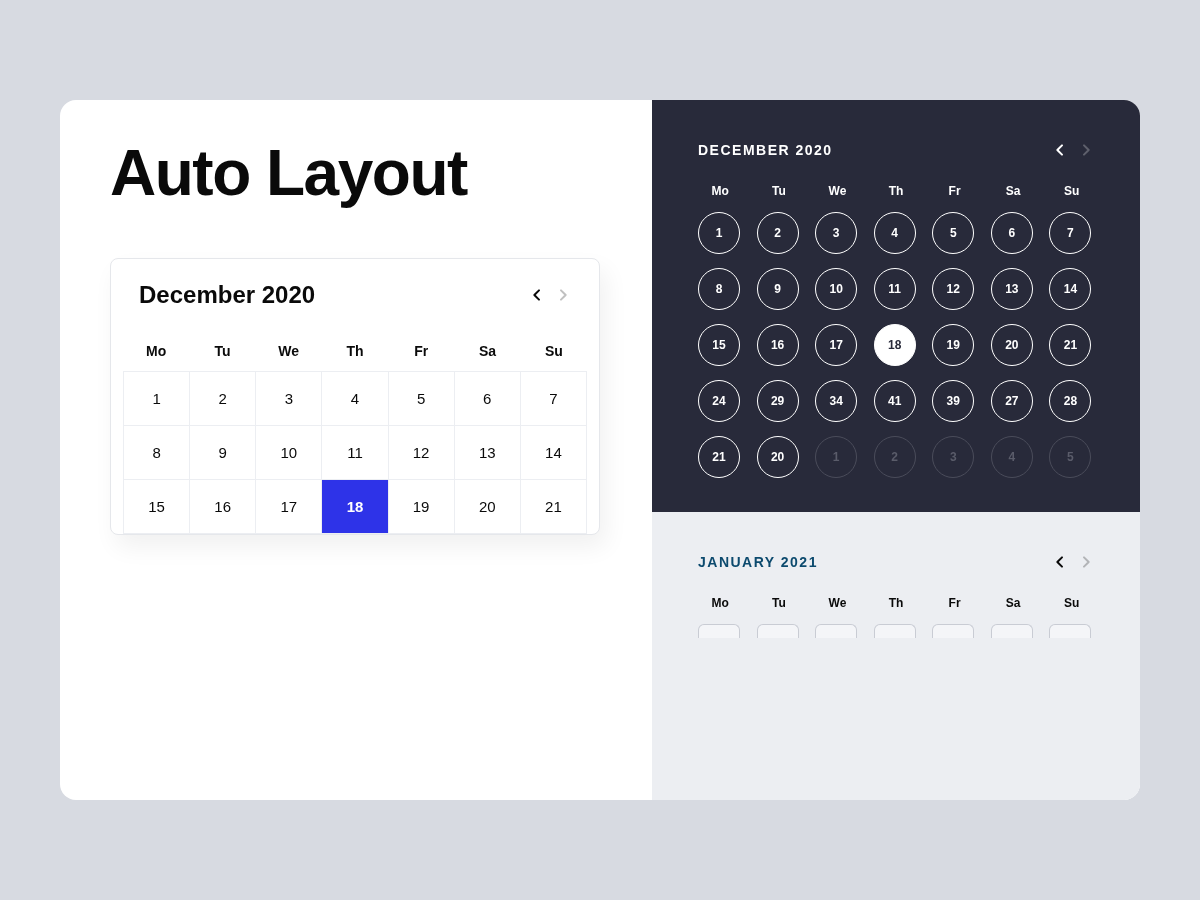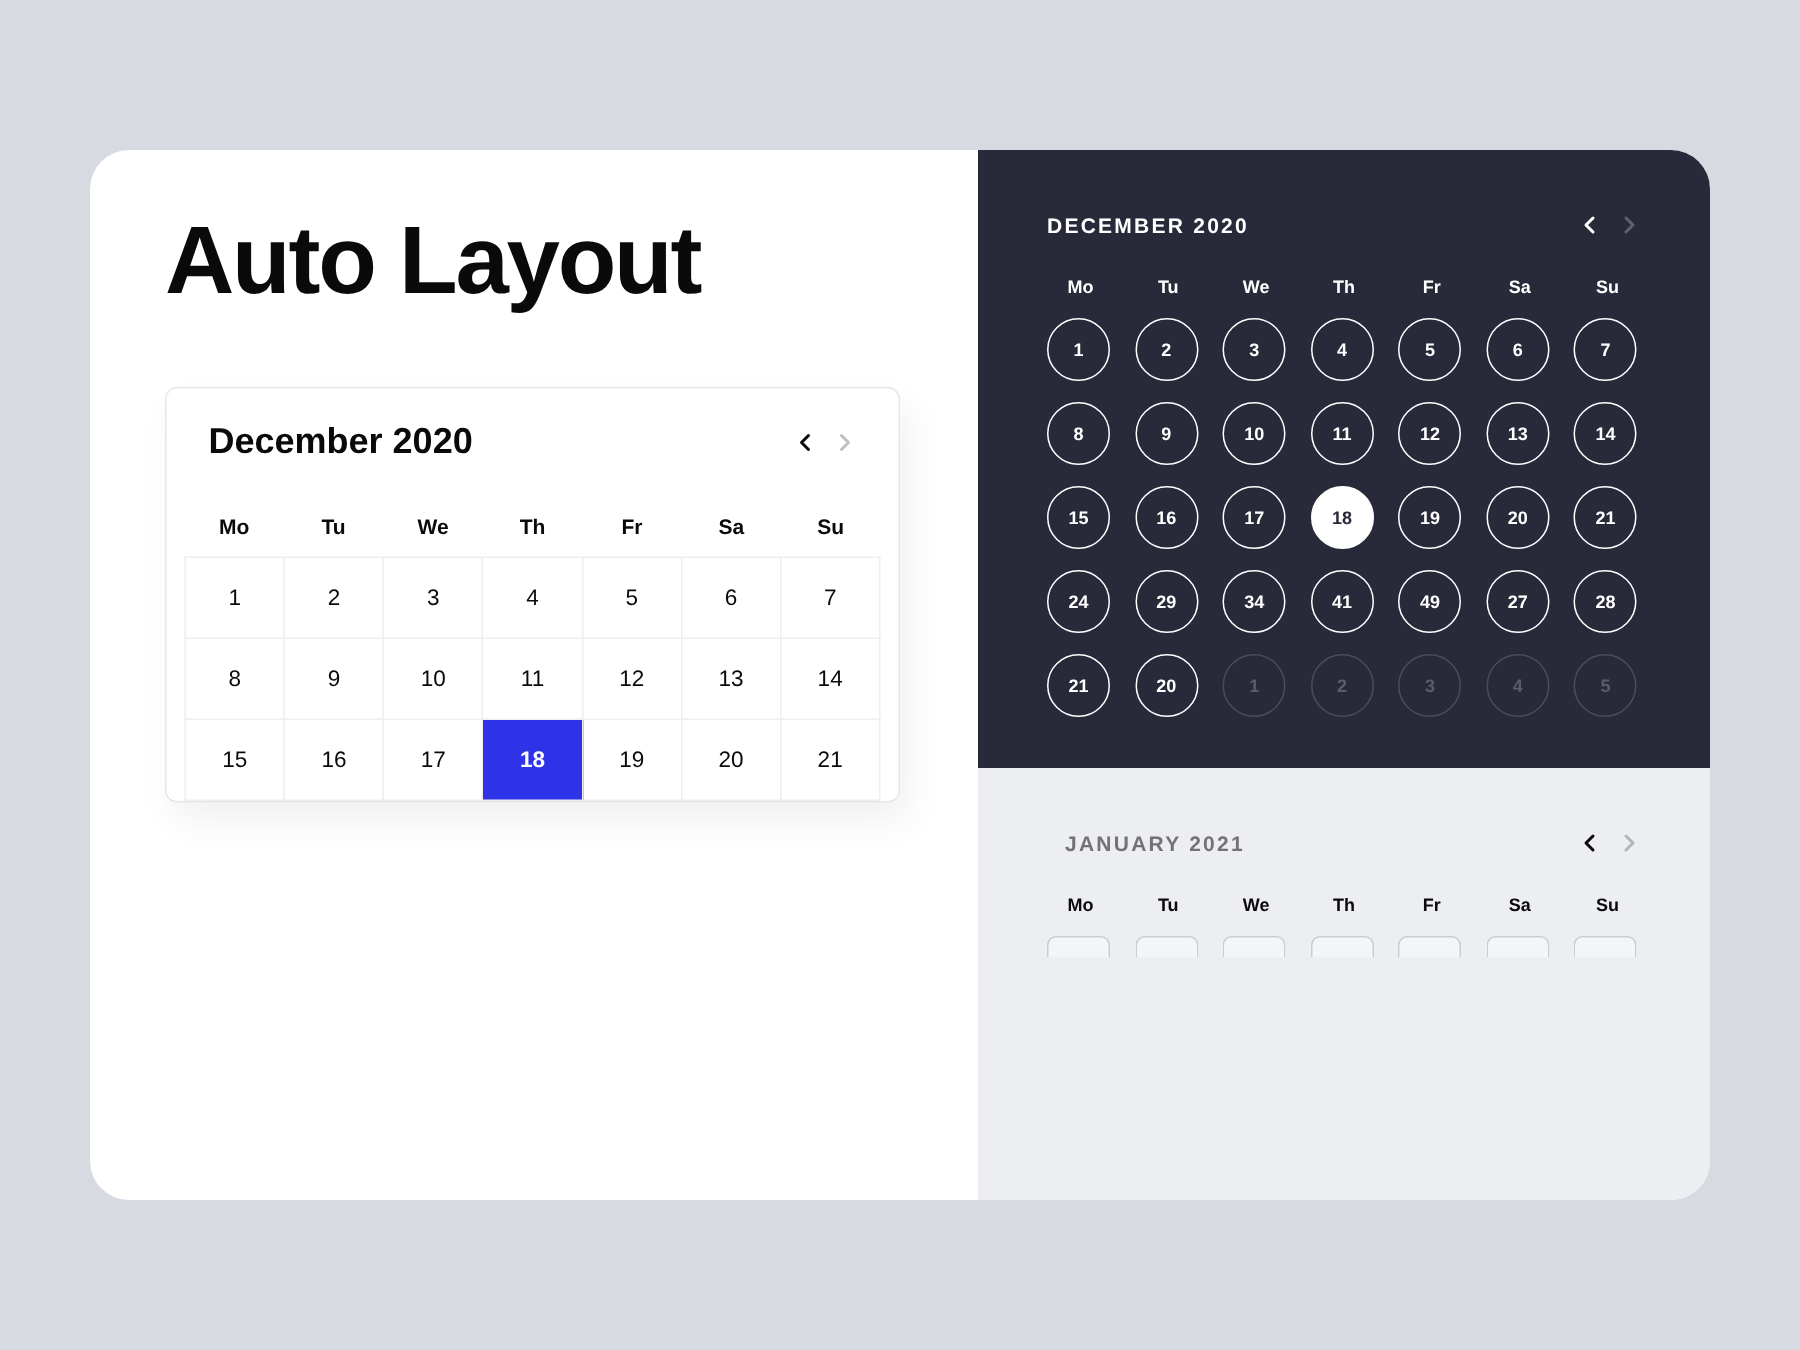--- a/index.html
+++ b/index.html
@@ -10,21 +10,21 @@
   height: 900px;
   overflow: hidden;
   display: flex;
   align-items: center;
   justify-content: center;
 }
 .card {
   width: 1080px;
   height: 700px;
   background: #fff;
-  border-radius: 26px;
+  border-radius: 16px;
   overflow: hidden;
   display: flex;
   position: relative;
 }
 .left {
   flex: 1;
   padding: 40px 30px 0 50px;
   display: flex;
   flex-direction: column;
 }
@@ -161,22 +161,21 @@
 .light2-head {
   display: flex;
   align-items: center;
   justify-content: space-between;
   margin-bottom: 26px;
 }
 .light2-title {
   font-size: 14px;
   font-weight: 600;
   letter-spacing: 1.5px;
-  color: #737373;
-  margin-left: 12px;
+  color: #0c4a6e;
 }
 .light2-dow {
   display: grid;
   grid-template-columns: repeat(7, 1fr);
   gap: 14px;
   margin-bottom: 14px;
 }
 .light2-dow > div {
   text-align: center;
   font-size: 12px;
@@ -302,21 +301,21 @@
           <div class="dark-cell">16</div>
           <div class="dark-cell">17</div>
           <div class="dark-cell selected">18</div>
           <div class="dark-cell">19</div>
           <div class="dark-cell">20</div>
           <div class="dark-cell">21</div>
           <div class="dark-cell">24</div>
           <div class="dark-cell">29</div>
           <div class="dark-cell">34</div>
           <div class="dark-cell">41</div>
-          <div class="dark-cell">49</div>
+          <div class="dark-cell">39</div>
           <div class="dark-cell">27</div>
           <div class="dark-cell">28</div>
           <div class="dark-cell">21</div>
           <div class="dark-cell">20</div>
           <div class="dark-cell muted">1</div>
           <div class="dark-cell muted">2</div>
           <div class="dark-cell muted">3</div>
           <div class="dark-cell muted">4</div>
           <div class="dark-cell muted">5</div>
         </div>

